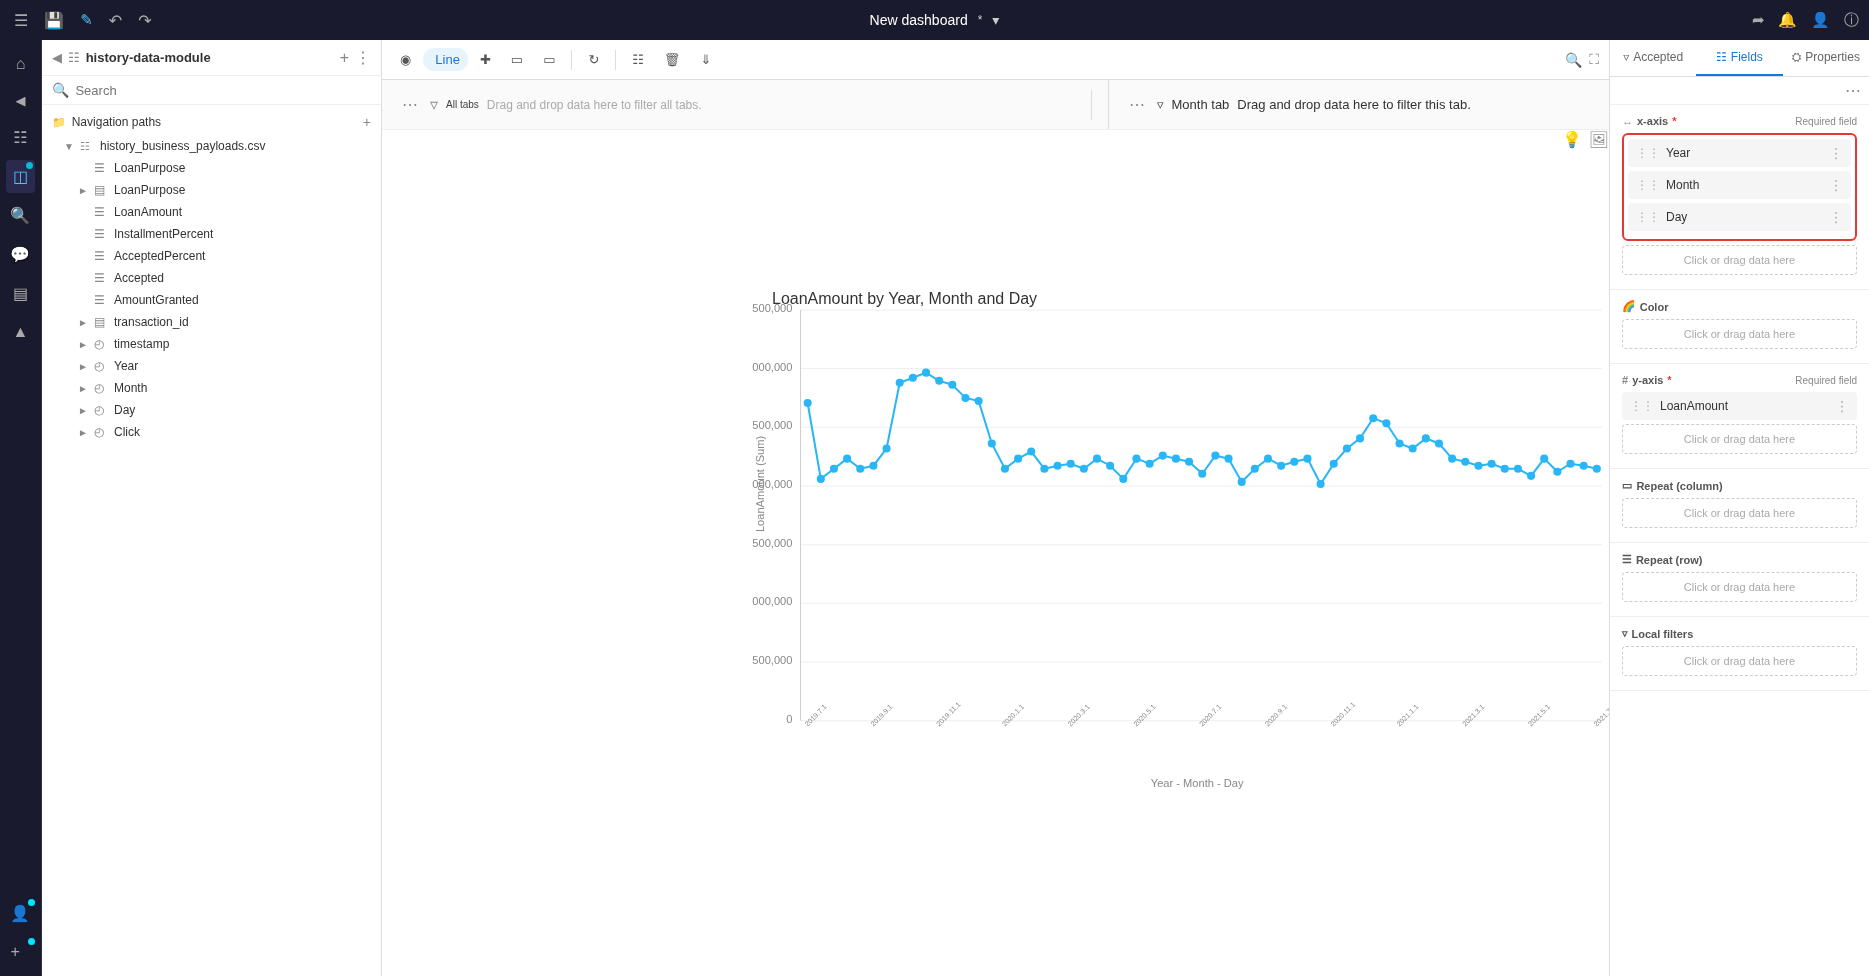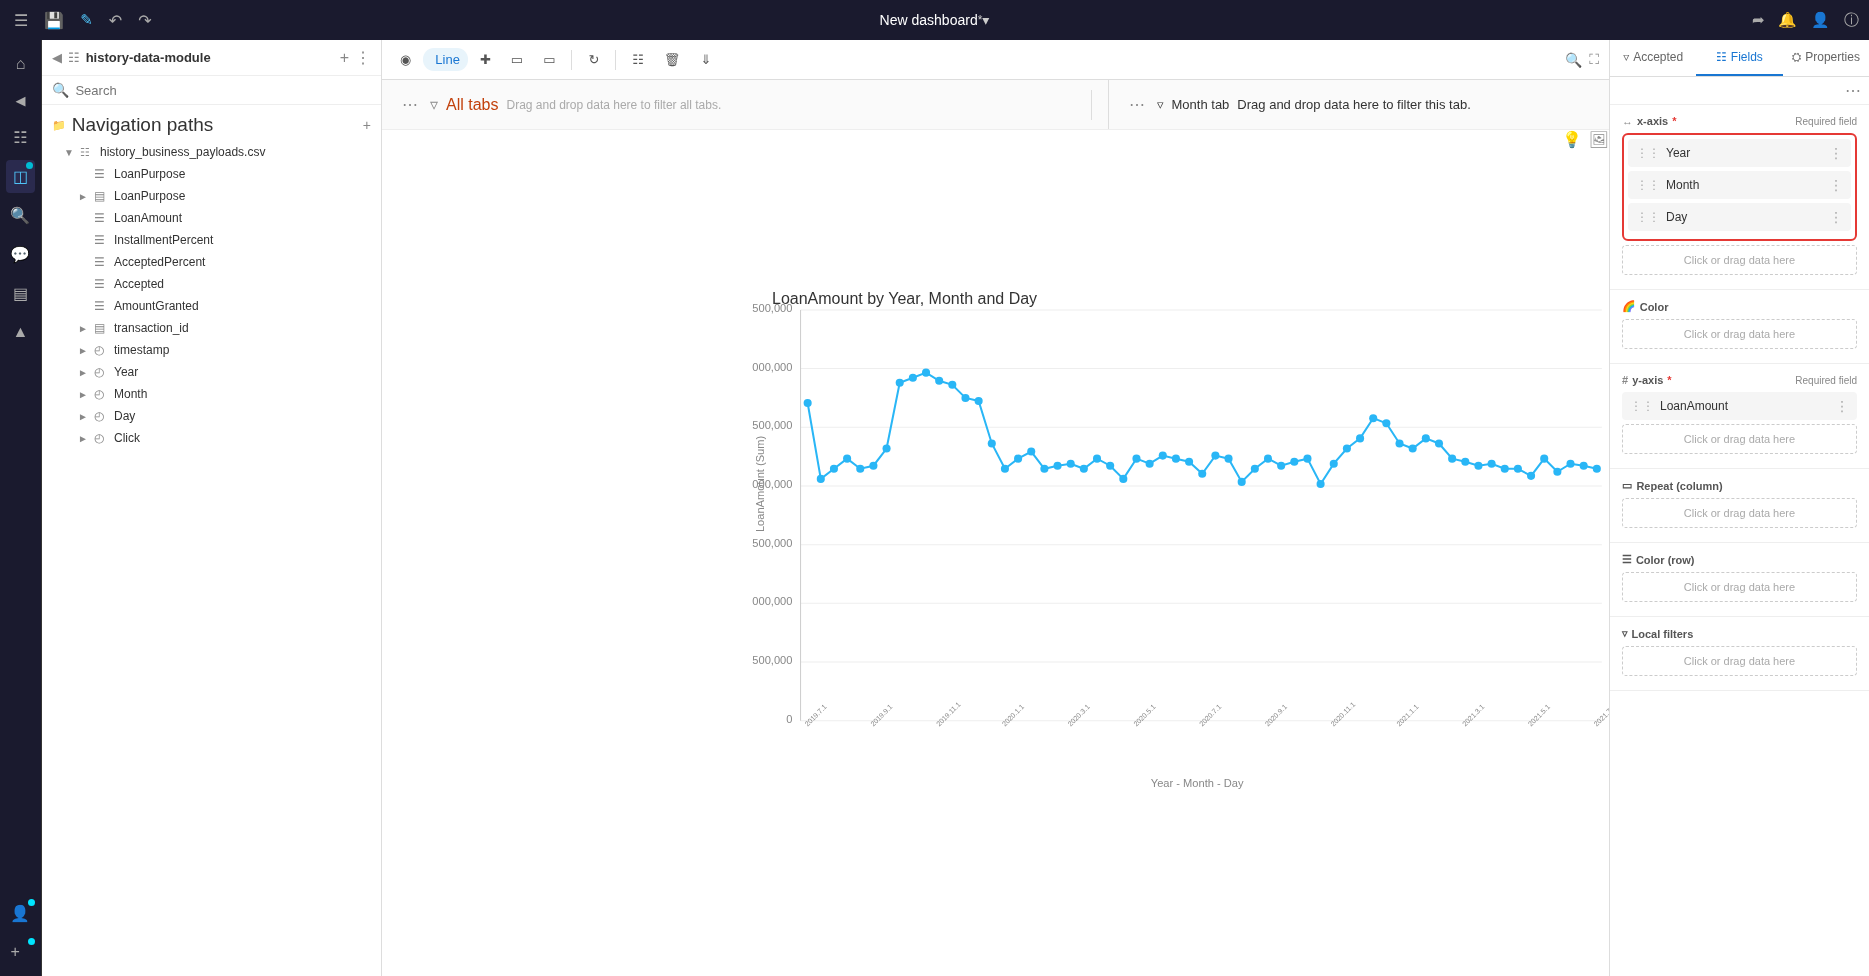--- a/index.html
+++ b/index.html
@@ -3,21 +3,21 @@
   <meta charset="utf-8">
   <style>
     * { box-sizing: border-box; margin: 0; padding: 0; }
     body { font-family: 'Segoe UI', Arial, sans-serif; font-size: 13px; background: #f0f0f0; color: #333; overflow: hidden; width: 1869px; height: 976px; }
 
     
     .top-bar {
       height: 40px; background: #1a1a2e; display: flex; align-items: center; padding: 0 10px; gap: 8px; position: relative;
     }
     .top-bar-icon { color: #aaa; font-size: 16px; cursor: pointer; padding: 4px; }
-    .top-bar-title { color: #fff; font-size: 14px; font-weight: 500; position: absolute; left: 50%; transform: translateX(-50%); display: flex; align-items: center; gap: 0; cursor: pointer; }
+    .top-bar-title { color: #fff; font-size: 14px; font-weight: 500; position: absolute; left: 50%; transform: translateX(-50%); display: flex; align-items: center; gap: 10px; cursor: pointer; }
     .top-bar-right { margin-left: auto; display: flex; gap: 14px; align-items: center; }
     .top-bar-right span { color: #ccc; font-size: 16px; cursor: pointer; }
 
     
     .main-layout { display: flex; height: calc(976px - 40px); }
 
     
     .icon-sidebar {
       width: 42px; background: #1a1a2e; display: flex; flex-direction: column; align-items: center; padding: 8px 0; gap: 6px; border-right: 1px solid #333;
     }
@@ -40,21 +40,21 @@
     .data-panel-search .search-ico { color: #888; font-size: 14px; }
     .data-panel-tree { overflow-y: auto; flex: 1; padding: 4px 0; }
     .tree-item { display: flex; align-items: center; padding: 4px 10px; cursor: pointer; gap: 4px; }
     .tree-item .expand-arrow { color: #888; font-size: 10px; width: 12px; }
     .tree-item .item-icon { color: #888; font-size: 12px; width: 16px; }
     .tree-item .item-label { font-size: 12px; color: #333; }
     .tree-item.parent { font-weight: 500; }
     .tree-item.indent1 { padding-left: 22px; }
     .tree-item.indent2 { padding-left: 36px; }
     .nav-folder { display: flex; align-items: center; gap: 6px; padding: 5px 10px; cursor: pointer; }
-    .nav-folder .folder-label { font-size: 19px; color: #333; }
+    .nav-folder .folder-label { font-size: 12px; color: #333; }
     .nav-folder .add-ico { margin-left: auto; color: #888; font-size: 14px; }
 
     
     .canvas-area { flex: 1; display: flex; flex-direction: column; overflow: hidden; }
 
     
     .toolbar {
       height: 40px; background: #fff; border-bottom: 1px solid #ddd; display: flex; align-items: center; padding: 0 10px; gap: 4px;
     }
     .toolbar-btn { padding: 4px 8px; border: none; background: none; cursor: pointer; border-radius: 4px; color: #555; font-size: 13px; display: flex; align-items: center; gap: 4px; }
@@ -62,21 +62,21 @@
     .toolbar-sep { width: 1px; height: 20px; background: #ddd; margin: 0 4px; }
 
     
     .filter-bar {
       height: 50px; background: #fafafa; border-bottom: 1px solid #eee; display: flex; align-items: center;
     }
     .filter-zone {
       flex: 1; display: flex; align-items: center; gap: 8px; padding: 0 16px; height: 100%; border-right: 1px solid #ddd;
     }
     .filter-zone .filter-ico { color: #888; font-size: 16px; }
-    .filter-zone .filter-label { font-size: 16px; color: #c2410c; text-align: center; }
+    .filter-zone .filter-label { font-size: 10px; color: #404040; text-align: center; }
     .filter-zone .drag-text { font-size: 12px; color: #aaa; }
     .filter-zone-right { width: 500px; display: flex; align-items: center; gap: 8px; padding: 0 16px; }
     .filter-more { color: #888; font-size: 16px; cursor: pointer; padding: 4px; }
 
     
     .chart-container { flex: 1; background: #fff; padding: 16px; overflow: hidden; position: relative; }
     .chart-title { font-size: 16px; font-weight: 500; color: #333; margin-bottom: 8px; }
     .chart-icons { position: absolute; top: 0; right: 0; display: flex; gap: 6px; }
     .chart-icons span { color: #888; font-size: 16px; cursor: pointer; }
     svg.chart-svg { width: 100%; height: 100%; }
@@ -575,21 +575,21 @@
       <div class="section-title">
         <span style="font-size:11px;">▭</span>
         <span>Repeat (column)</span>
       </div>
       <div class="drop-zone">Click or drag data here</div>
     </div>
 
     <div class="section-block">
       <div class="section-title">
         <span style="font-size:11px;">☰</span>
-        <span>Color (row)</span>
+        <span>Repeat (row)</span>
       </div>
       <div class="drop-zone">Click or drag data here</div>
     </div>
 
     <div class="section-block">
       <div class="section-title">
         <span style="font-size:11px;">▿</span>
         <span>Local filters</span>
       </div>
       <div class="drop-zone">Click or drag data here</div>

